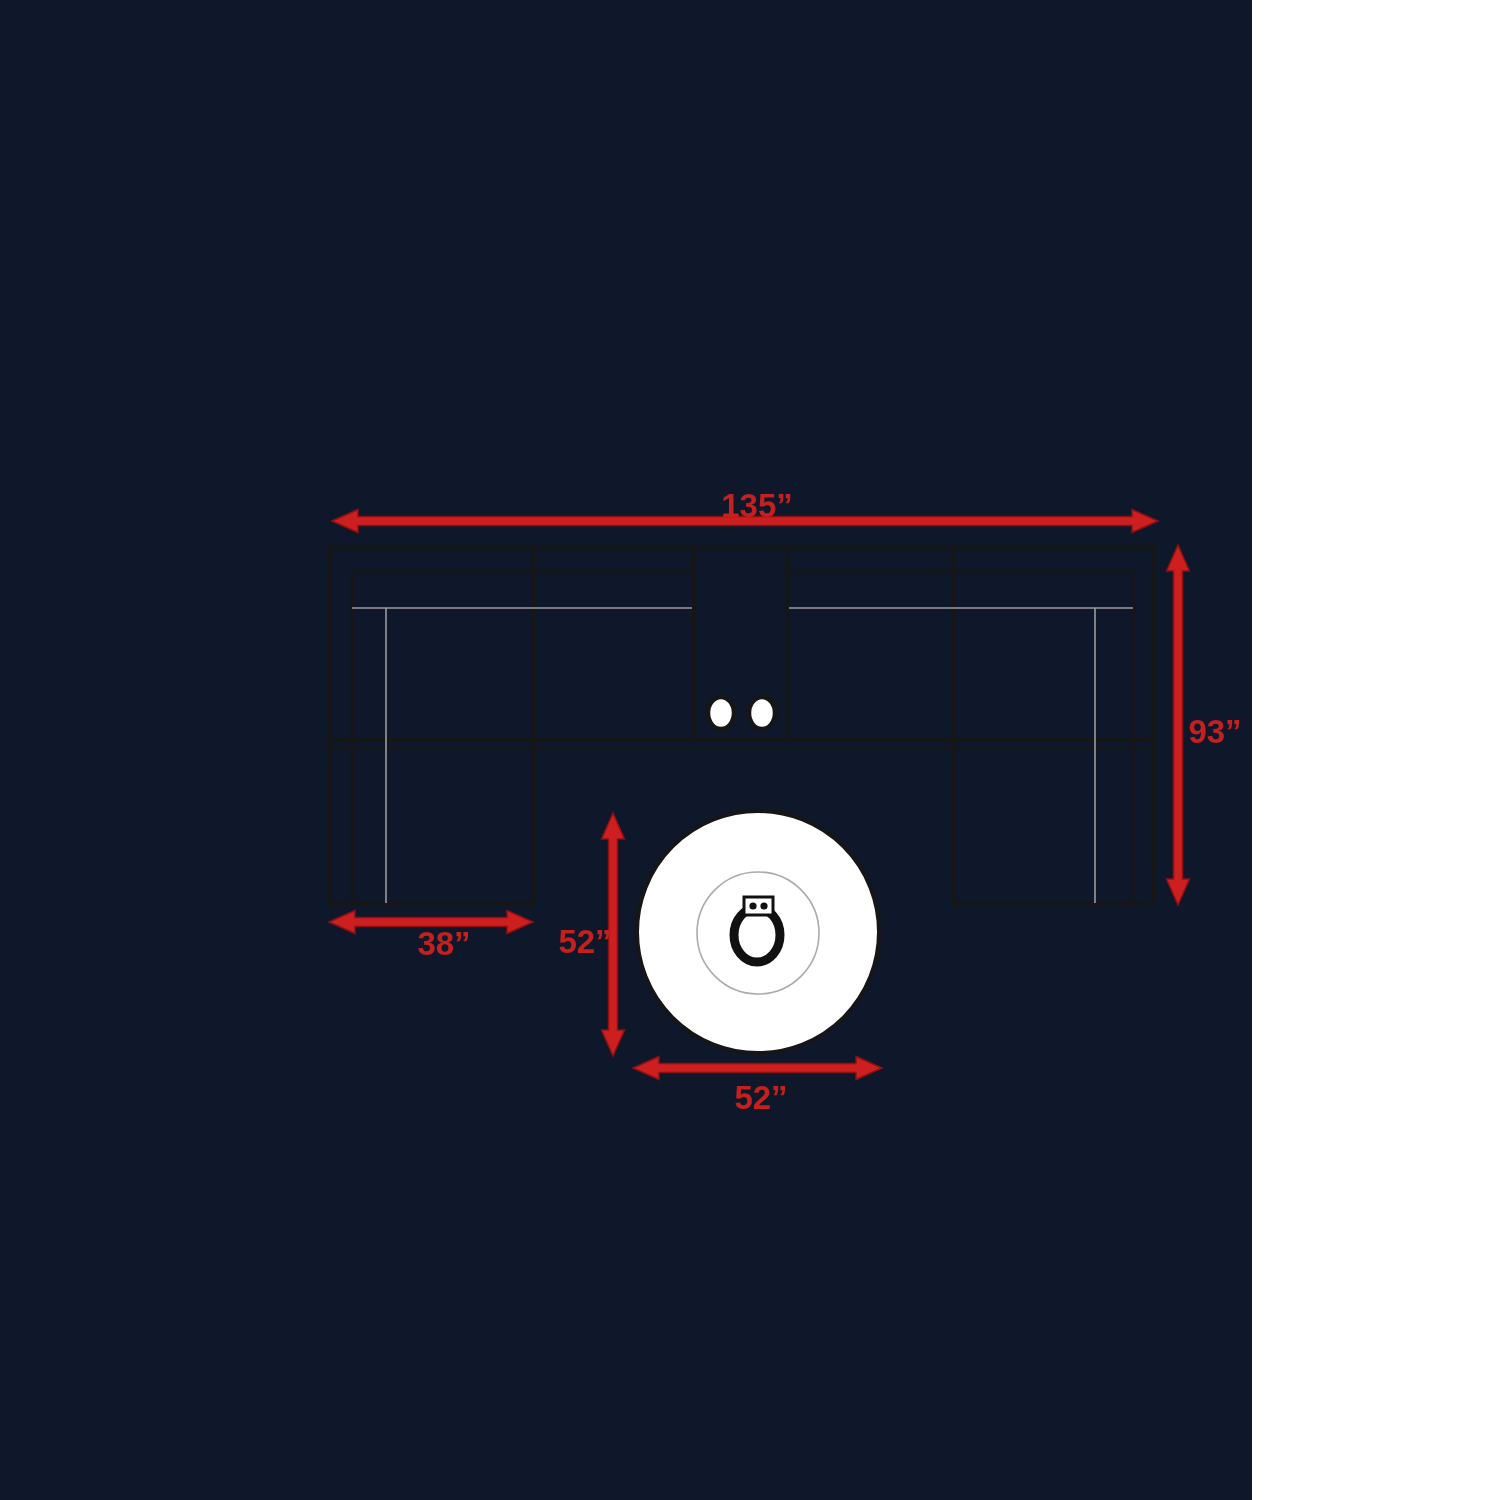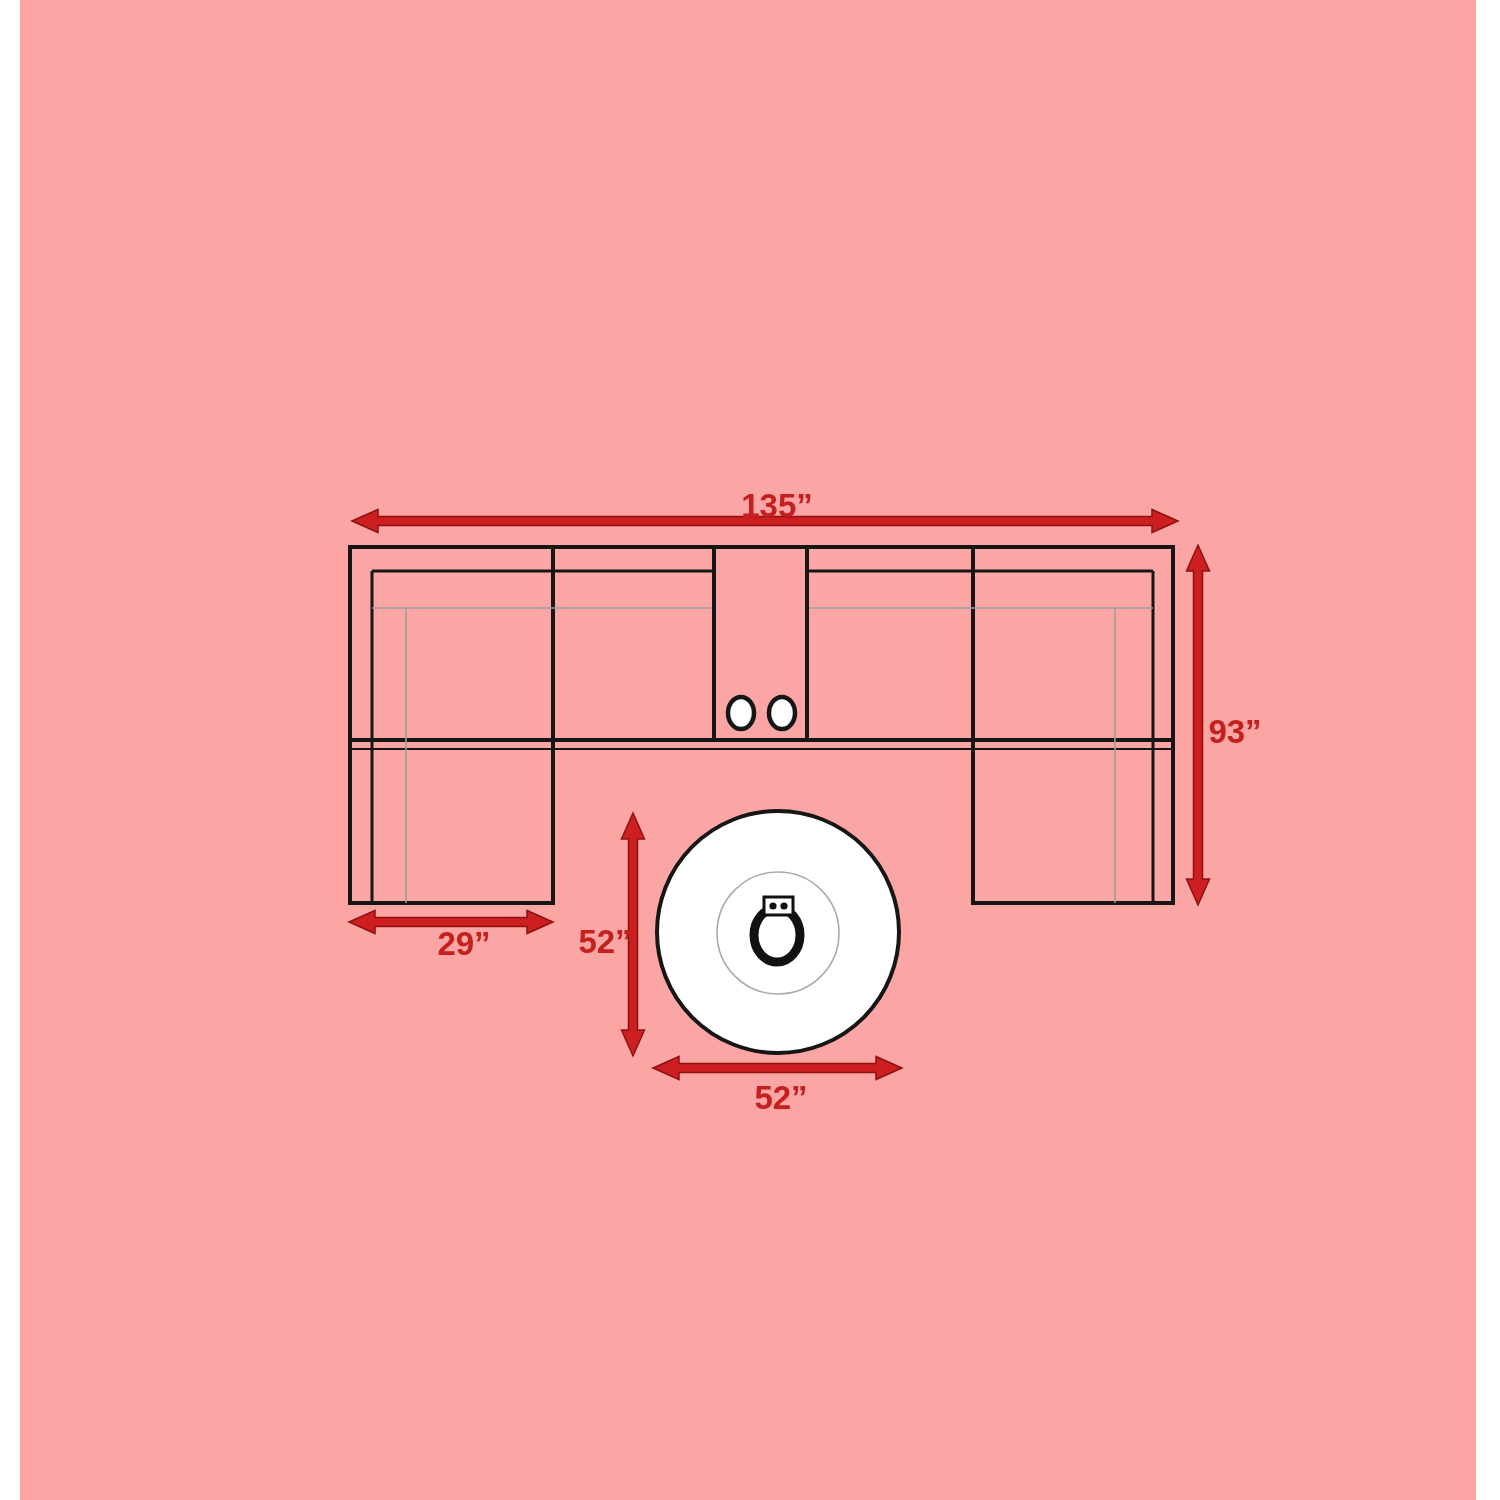--- a/index.html
+++ b/index.html
@@ -5,25 +5,24 @@
   html, body {
     margin: 0;
     padding: 0;
     width: 1500px;
     height: 1500px;
     background: #ffffff;
     font-family: "Liberation Sans", sans-serif;
   }
   .canvas {
     position: relative;
-    width: 1456px;
+    width: 1252px;
     height: 1500px;
-    background: #fca5a5;
+    background: #0f172a;
     overflow: hidden;
-    margin-left: 20px;
   }
   svg.plan {
     position: absolute;
     left: 0;
     top: 0;
     width: 1500px;
     height: 1500px;
   }
   .dim-label {
     position: absolute;
@@ -101,18 +100,18 @@
         <polygon points="329,922 355,910.5 355,917.5 507,917.5 507,910.5 533,922 507,933.5 507,926.5 355,926.5 355,933.5" fill="#cd1f1f" stroke="#8e1111" stroke-width="1.5"></polygon>
         <polygon points="613,813 601.5,839 608.5,839 608.5,1030 601.5,1030 613,1056 624.5,1030 617.5,1030 617.5,839 624.5,839" fill="#cd1f1f" stroke="#8e1111" stroke-width="1.5"></polygon>
         <polygon points="633,1068 659,1056.5 659,1063.5 856,1063.5 856,1056.5 882,1068 856,1079.5 856,1072.5 659,1072.5 659,1079.5" fill="#cd1f1f" stroke="#8e1111" stroke-width="1.5"></polygon>
       </g>
   </svg>
 
   <div class="dim-label" style="left:757px; top:505px;">135”</div>
 
   <div class="dim-label" style="left:1215px; top:731px;">93”</div>
 
-  <div class="dim-label" style="left:444px; top:943px;">29”</div>
+  <div class="dim-label" style="left:444px; top:943px;">38”</div>
 
   <div class="dim-label" style="left:585px; top:941px;">52”</div>
 
   <div class="dim-label" style="left:761px; top:1097px;">52”</div>
 </div>
 
 </body></html>

